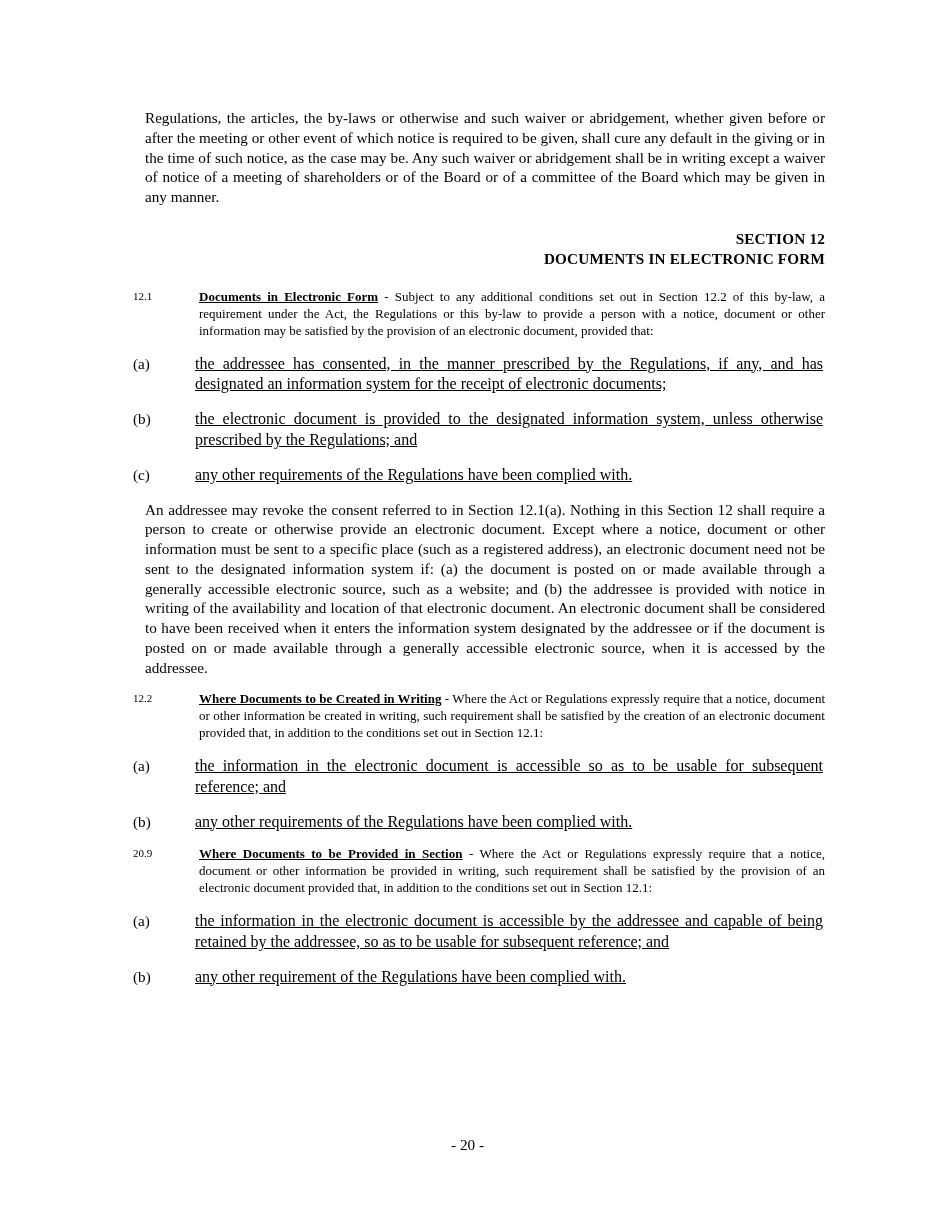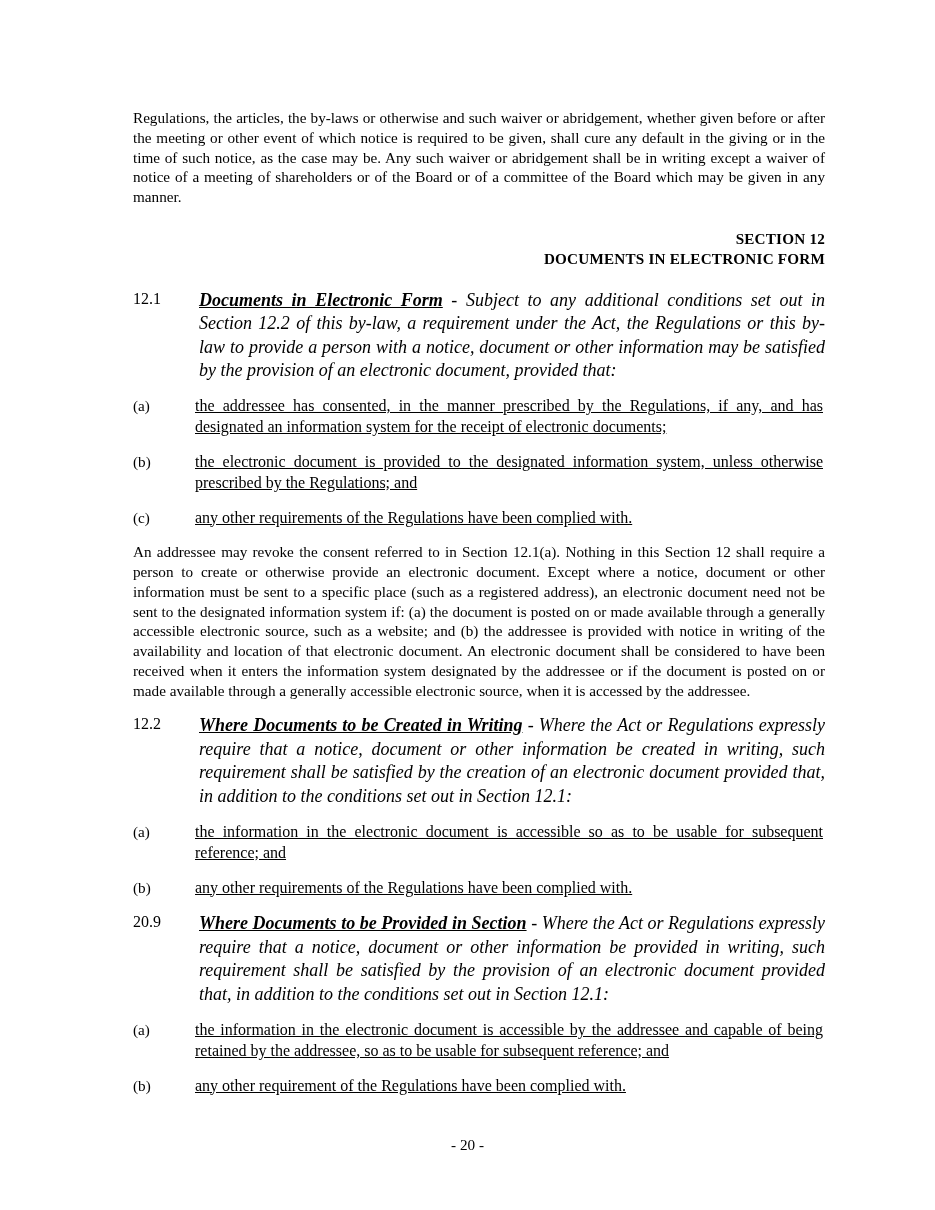--- a/index.html
+++ b/index.html
@@ -21,50 +21,49 @@
     box-sizing: border-box;
     padding: 108px 110px 0 133px;
   }
   .body-text {
     font-size: 15.2px;
     line-height: 1.30;
     text-align: justify;
     margin: 0;
   }
   .para {
-    margin: 0 0 14px 0;
+    margin: 0 0 14px 12px;
   }
   .section-heading {
     text-align: right;
     font-weight: bold;
     font-size: 15.2px;
     line-height: 1.32;
     margin: 22px 0 20px 0;
     letter-spacing: 0.2px;
   }
   .section-heading div {
     white-space: nowrap;
   }
   .numbered {
     display: flex;
     align-items: flex-start;
     margin: 0 0 14px 0;
   }
   .numbered .num {
     width: 66px;
     flex: 0 0 66px;
-    font-size: 16px;
+    font-size: 11px;
     line-height: 1.30;
   }
   .numbered .content {
     flex: 1 1 auto;
-    font-size: 18px;
+    font-size: 13px;
     line-height: 1.30;
     text-align: justify;
-    font-style: italic;
   }
   .clause-title {
     font-weight: bold;
     text-decoration: underline;
   }
   .lettered {
     display: flex;
     align-items: flex-start;
     margin: 0 0 14px 0;
   }

